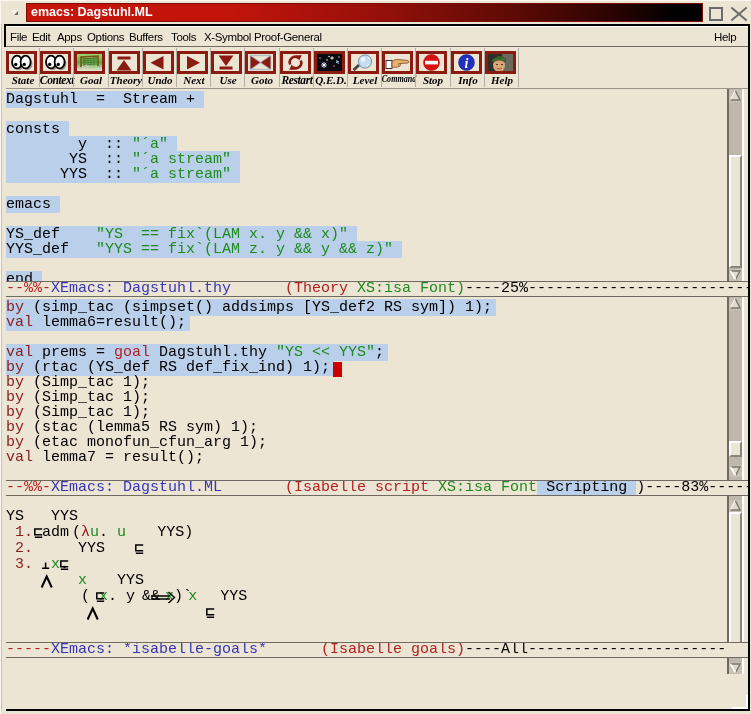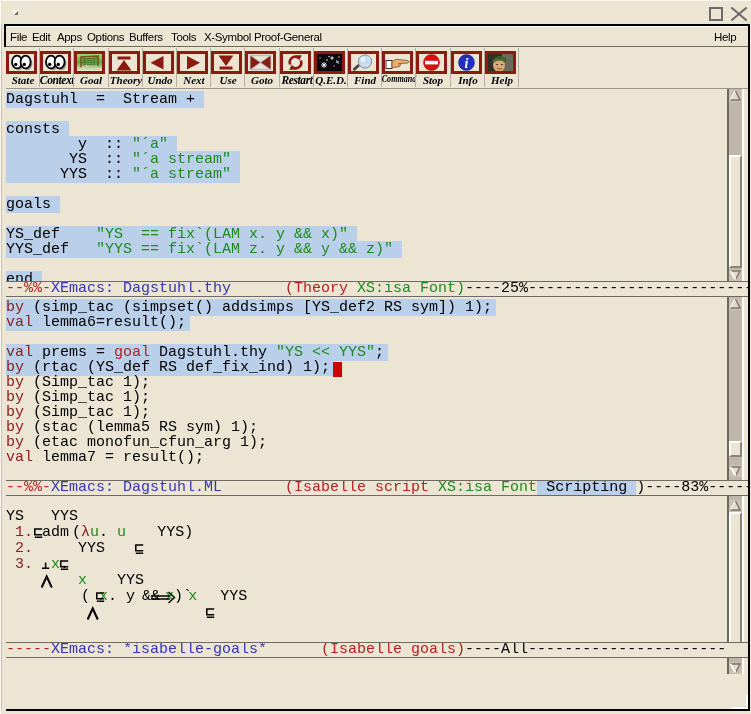--- a/index.html
+++ b/index.html
@@ -51,20 +51,23 @@
 .cur{position:absolute;width:9px;height:15px;background:#CC0000;}
 .sym{position:absolute;}
 #minibuf{position:absolute;left:0;top:664px;width:742px;height:19px;background:#EDE5D4;}
 #minibuf .wl{position:absolute;right:0px;top:5px;width:2px;height:14px;background:#fff;}
 #minibuf .wb{position:absolute;right:0px;bottom:0px;width:16px;height:2px;background:#fff;}
 </style>
 </head>
 <body>
 <div id="win">
   <div id="miniico"></div>
+  <div id="tbar">
+      <span>emacs: Dagstuhl.ML</span>
+    </div>
   <div id="maxbtn"></div>
   <div id="closex"></div>
   <div id="faintl"></div>
     <div id="client">
       <div id="leftcover"></div>
     <div id="menubar">
       <span class="mi" style="left:4px">File</span>
       <span class="mi" style="left:26px">Edit</span>
       <span class="mi" style="left:51px">Apps</span>
       <span class="mi" style="left:81px">Options</span>
@@ -206,21 +209,21 @@
     <div class="tsep" style="left:341px"></div>
     <div class="tbtn" style="left:342px">
           <div class="ibox">
             <svg width="25" height="17" viewBox="0 0 25 17">
               <line x1="8" y1="11" x2="2.5" y2="16" stroke="#444" stroke-width="3"></line>
               <circle cx="14" cy="7.5" r="6.6" fill="#C4DCEE" stroke="#6E90AA" stroke-width="1"></circle>
               <circle cx="12" cy="5.5" r="2.4" fill="#EAF4FC"></circle>
               <path d="M17 3 L19 5 M18 10 L16 12" stroke="#fff" stroke-width="1"></path>
             </svg>
           </div>
-          <div class="tlab" style="">Find</div>
+          <div class="tlab" style="">Level</div>
         </div>
     <div class="tsep" style="left:375px"></div>
     <div class="tbtn" style="left:376px">
           <div class="ibox">
             <svg width="25" height="17" viewBox="0 0 25 17">
               <rect x="1" y="6.5" width="6" height="8" fill="#fff" stroke="#333" stroke-width="1"></rect>
               <path d="M7 7.5 C10 5.5 12 5 13.5 5.5 L23 6.5 C24 7 24 8.5 23 9 L15 9.5 C16 10.5 15.5 12 14 12.5 C12 13.5 9 13.5 7 13 Z" fill="#E8B070" stroke="#7A4A20" stroke-width="0.8"></path>
               <path d="M13.5 9.5 L15 9.5 M13 11 L14.5 11" stroke="#7A4A20" stroke-width="0.7"></path>
             </svg>
           </div>
@@ -264,21 +267,21 @@
     <div class="tsep" style="left:512px"></div>
     </div>
     <div class="pane" id="p1" style="top:63px;height:192px;">
       <pre style="top:3px;"><span class="hl">Dagstuhl  =  Stream +</span>
 
 <span class="hl">consts</span>
 <span class="hl">        y  :: <span class="gr">"´a"</span></span>
 <span class="hl">       YS  :: <span class="gr">"´a stream"</span></span>
 <span class="hl">      YYS  :: <span class="gr">"´a stream"</span></span>
 
-<span class="hl">goals</span>
+<span class="hl">emacs</span>
 
 <span class="hl">YS_def    <span class="gr">"YS  == fix`(LAM x. y &amp;&amp; x)"</span></span>
 <span class="hl">YYS_def   <span class="gr">"YYS == fix`(LAM z. y &amp;&amp; y &amp;&amp; z)"</span></span>
 
 <span class="hl">end</span></pre>
       <div class="sb" style="height:192px;">
         <div class="az" style="top:1px;">
             <svg width="13" height="12" viewBox="0 0 13 12">
               <path d="M6.5 1 L1.5 10" stroke="#fff" stroke-width="1.6" fill="none"></path>
               <path d="M6.5 1 L11 10 L1.5 10" stroke="#7C766B" stroke-width="1.4" fill="#E2DACA"></path>

